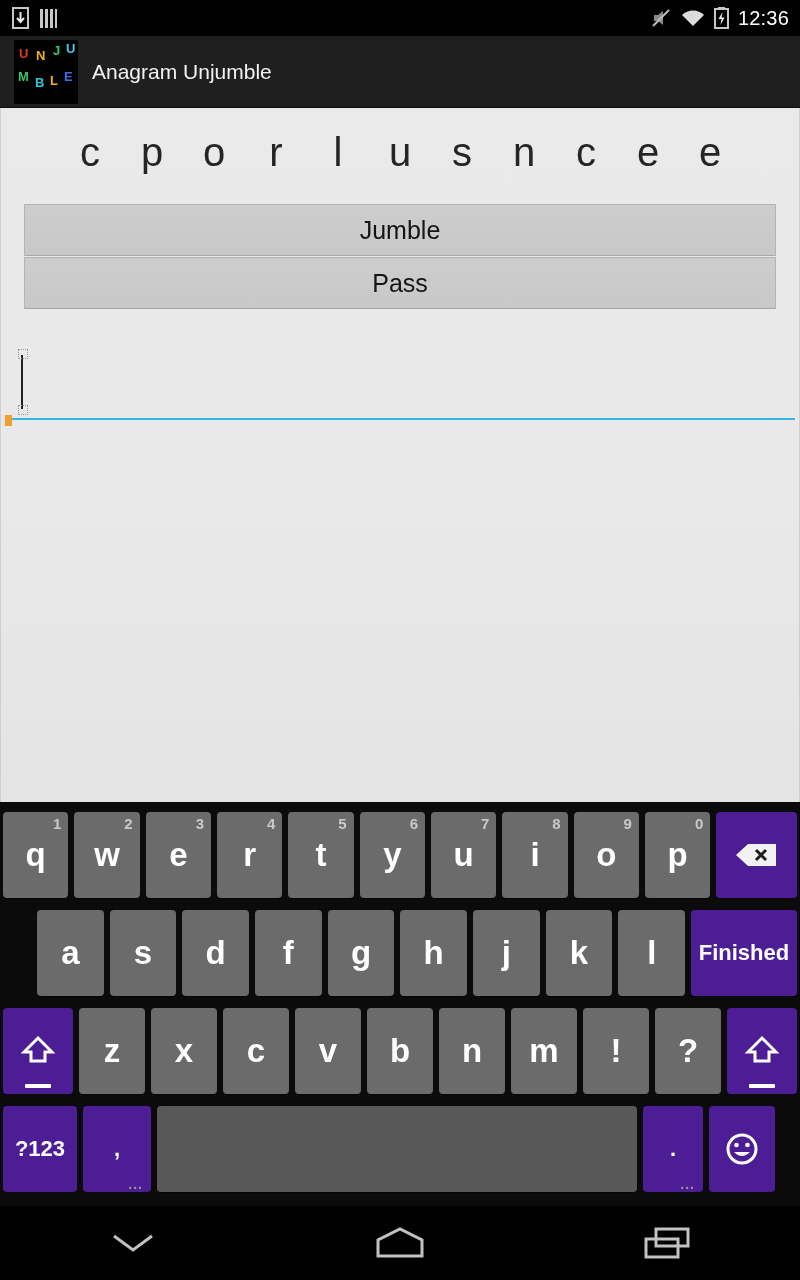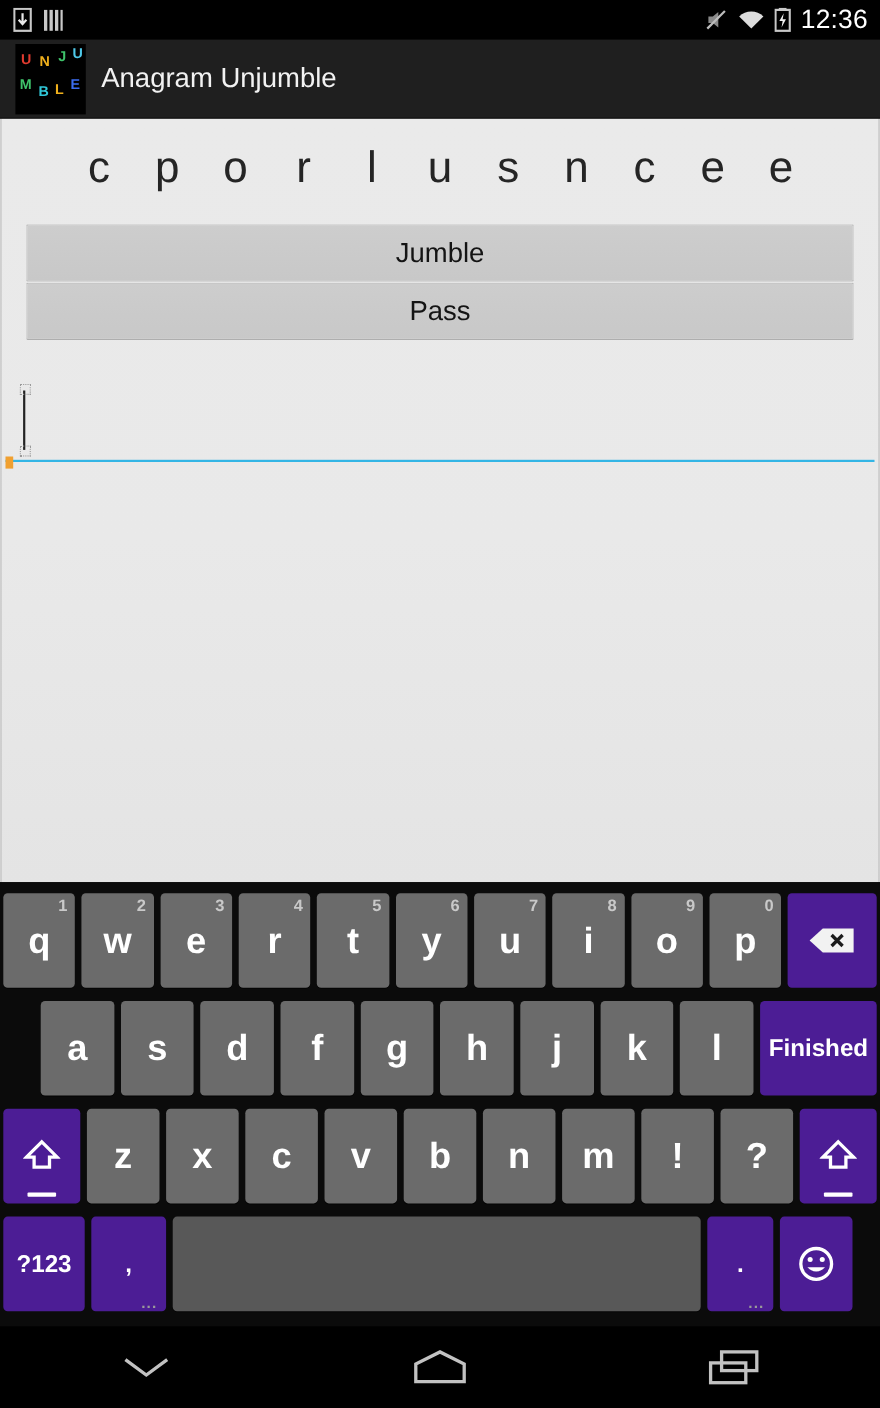--- a/index.html
+++ b/index.html
@@ -13,38 +13,38 @@
 
   
   .statusbar {
     position: absolute; top: 0; left: 0; width: 800px; height: 36px;
     background: #000; display: flex; align-items: center;
   }
   .status-left { display: flex; align-items: center; gap: 10px; padding-left: 12px; }
   .status-right {
     margin-left: auto; display: flex; align-items: center; gap: 9px; padding-right: 11px;
   }
-  .clock { color: #fff; font-size: 24px; letter-spacing: .2px; }
+  .clock { color: #fff; font-size: 20px; letter-spacing: .2px; }
   .sicon { display: block; }
 
   
   .actionbar {
     position: absolute; top: 36px; left: 0; width: 800px; height: 72px;
     background: #1f1f1f; display: flex; align-items: center;
     border-bottom: 1px solid #0c0c0c;
   }
   .applogo {
     width: 64px; height: 64px; margin-left: 14px; background: #000;
     position: relative; flex: 0 0 auto;
   }
   .applogo span {
     position: absolute; font-weight: bold; font-size: 13px;
     font-family: "Liberation Sans", sans-serif; line-height: 1;
   }
-  .apptitle { color: #f2f2f2; font-size: 25px; margin-left: 14px; font-weight: 400; }
+  .apptitle { color: #f2f2f2; font-size: 21px; margin-left: 14px; font-weight: 400; }
 
   
   .content {
     position: absolute; top: 108px; left: 0; width: 800px; height: 694px;
     background: linear-gradient(180deg,#eaeaea 0%,#e9e9e9 55%,#e4e4e4 100%);
     border-left: 1px solid #cfcfcf; border-right: 1px solid #cfcfcf;
   }
   .letters {
     display: flex; justify-content: center; align-items: center;
     padding-top: 14px; gap: 0;

